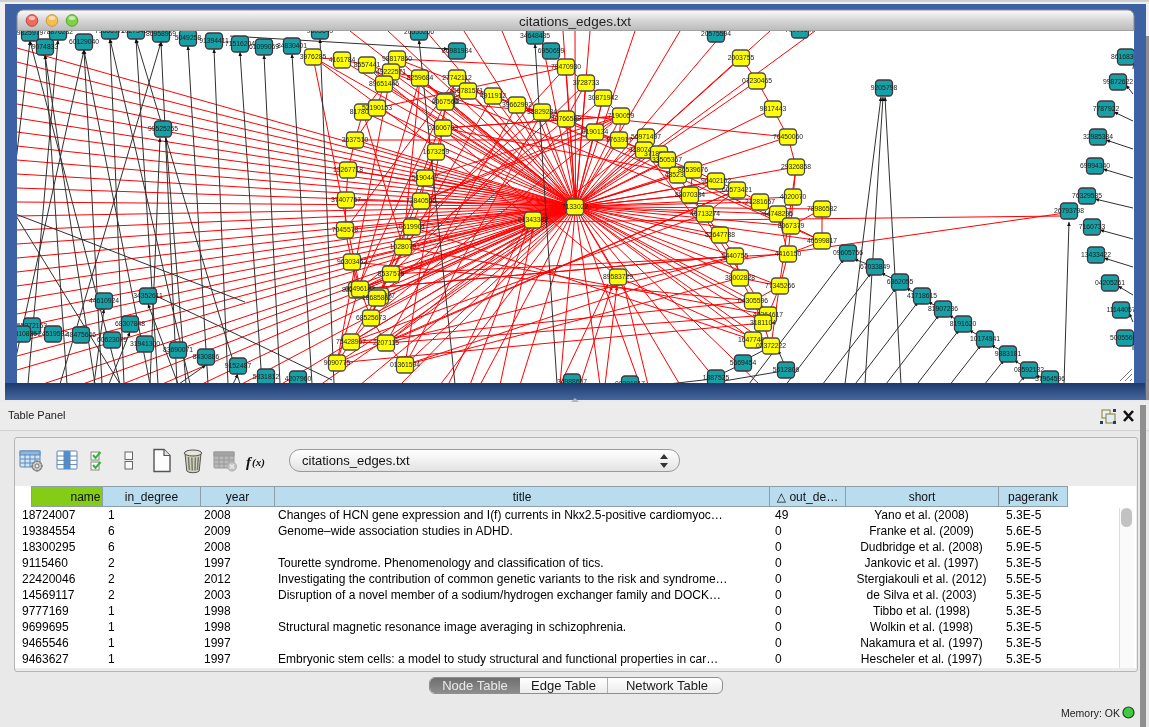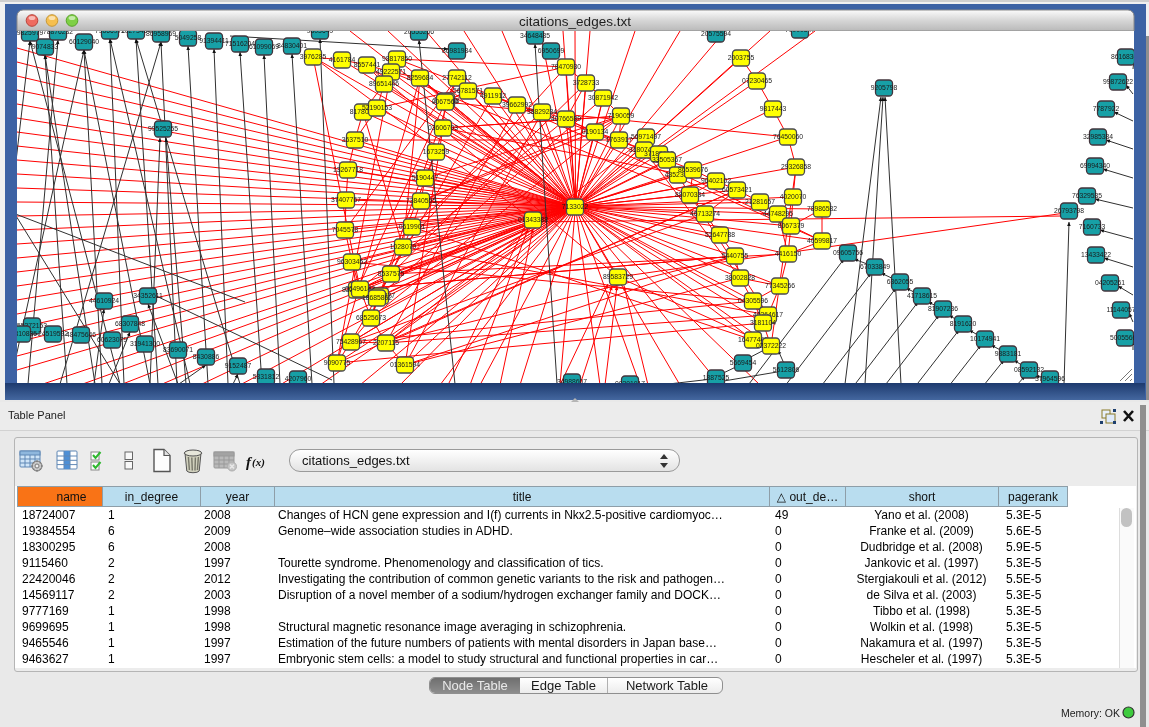--- a/index.html
+++ b/index.html
@@ -1122,21 +1122,21 @@
 
 <div class="abs" style="left:289px;top:449px;width:391px;height:23px;border:1px solid #9a9a9a;border-radius:11px;background:linear-gradient(#ffffff,#e3e3e3)">
   <div class="abs" style="left:12px;top:3px;font-size:13px;color:#111">citations_edges.txt</div>
   <svg class="abs" style="right:10px;top:4px" width="10" height="15">
     <path d="M5 0 L9 5 L1 5 Z" fill="#333"></path>
       <path d="M5 14 L9 9 L1 9 Z" fill="#333"></path>
   </svg>
 </div>
 
 <div class="abs" style="left:15px;top:486px;width:1121px;height:182px;background:#ffffff"></div>
-<div class="hcell" style="left:17px;width:108px;background:#f97316">name</div>
+<div class="hcell" style="left:31px;width:108px;background:#84cc16">name</div>
 <div class="hcell" style="left:102px;width:98px">in_degree</div>
 <div class="hcell" style="left:200px;width:74px">year</div>
 <div class="hcell" style="left:274px;width:495px">title</div>
 <div class="hcell" style="left:769px;width:76px">△ out_de…</div>
 <div class="hcell" style="left:845px;width:153px">short</div>
 <div class="hcell" style="left:998px;width:70px;border-right:1px solid #8e9ea8">pagerank</div>
 <div class="trow" style="top:507px">
 <span style="left:22px">18724007</span>
     <span style="left:108px">1</span>
     <span style="left:204px">2008</span>
@@ -1168,21 +1168,21 @@
     <span style="left:204px">1997</span>
     <span style="left:278px">Tourette syndrome. Phenomenology and classification of tics.</span>
     <span style="left:775px">0</span>
     <span class="ctr" style="left:845px;width:153px">Jankovic et al. (1997)</span>
     <span style="left:1006px">5.3E-5</span>
   </div>
 <div class="trow" style="top:571px">
 <span style="left:22px">22420046</span>
     <span style="left:108px">2</span>
     <span style="left:204px">2012</span>
-    <span style="left:278px">Investigating the contribution of common genetic variants to the risk and pathogen…</span>
+    <span style="left:278px">Investigating the contribution of common genetic variants to the risk and syndrome…</span>
     <span style="left:775px">0</span>
     <span class="ctr" style="left:845px;width:153px">Stergiakouli et al. (2012)</span>
     <span style="left:1006px">5.5E-5</span>
   </div>
 <div class="trow" style="top:587px">
 <span style="left:22px">14569117</span>
     <span style="left:108px">2</span>
     <span style="left:204px">2003</span>
     <span style="left:278px">Disruption of a novel member of a sodium/hydrogen exchanger family and DOCK…</span>
     <span style="left:775px">0</span>
@@ -1203,21 +1203,20 @@
     <span style="left:204px">1998</span>
     <span style="left:278px">Structural magnetic resonance image averaging in schizophrenia.</span>
     <span style="left:775px">0</span>
     <span class="ctr" style="left:845px;width:153px">Wolkin et al. (1998)</span>
     <span style="left:1006px">5.3E-5</span>
   </div>
 <div class="trow" style="top:635px">
 <span style="left:22px">9465546</span>
     <span style="left:108px">1</span>
     <span style="left:204px">1997</span>
-    <span style="left:278px">Estimation of the future numbers of patients with mental disorders in Japan base…</span>
     <span style="left:775px">0</span>
     <span class="ctr" style="left:845px;width:153px">Nakamura et al. (1997)</span>
     <span style="left:1006px">5.3E-5</span>
   </div>
 <div class="trow" style="top:651px">
 <span style="left:22px">9463627</span>
     <span style="left:108px">1</span>
     <span style="left:204px">1997</span>
     <span style="left:278px">Embryonic stem cells: a model to study structural and functional properties in car…</span>
     <span style="left:775px">0</span>

